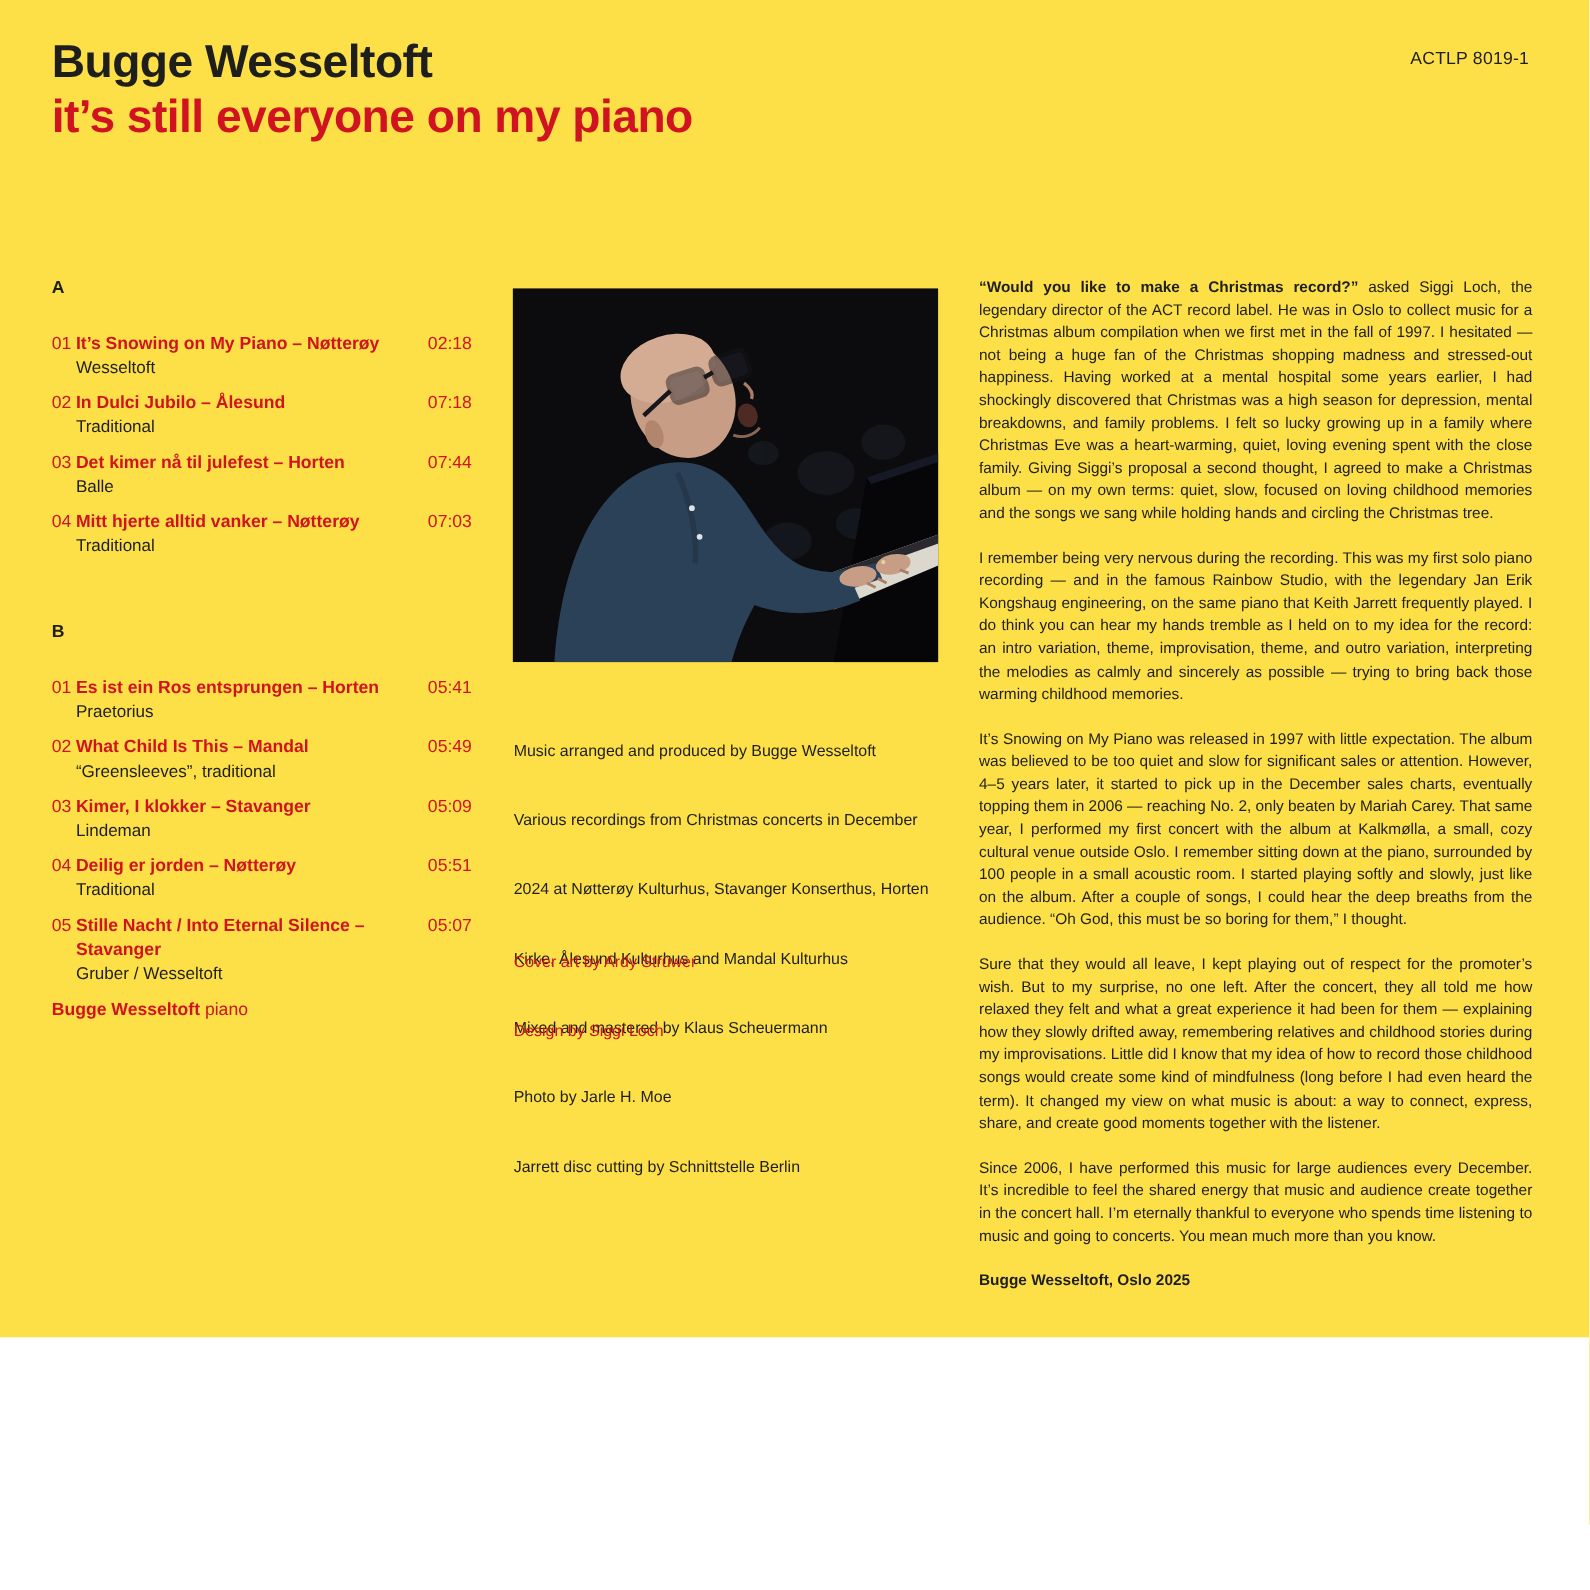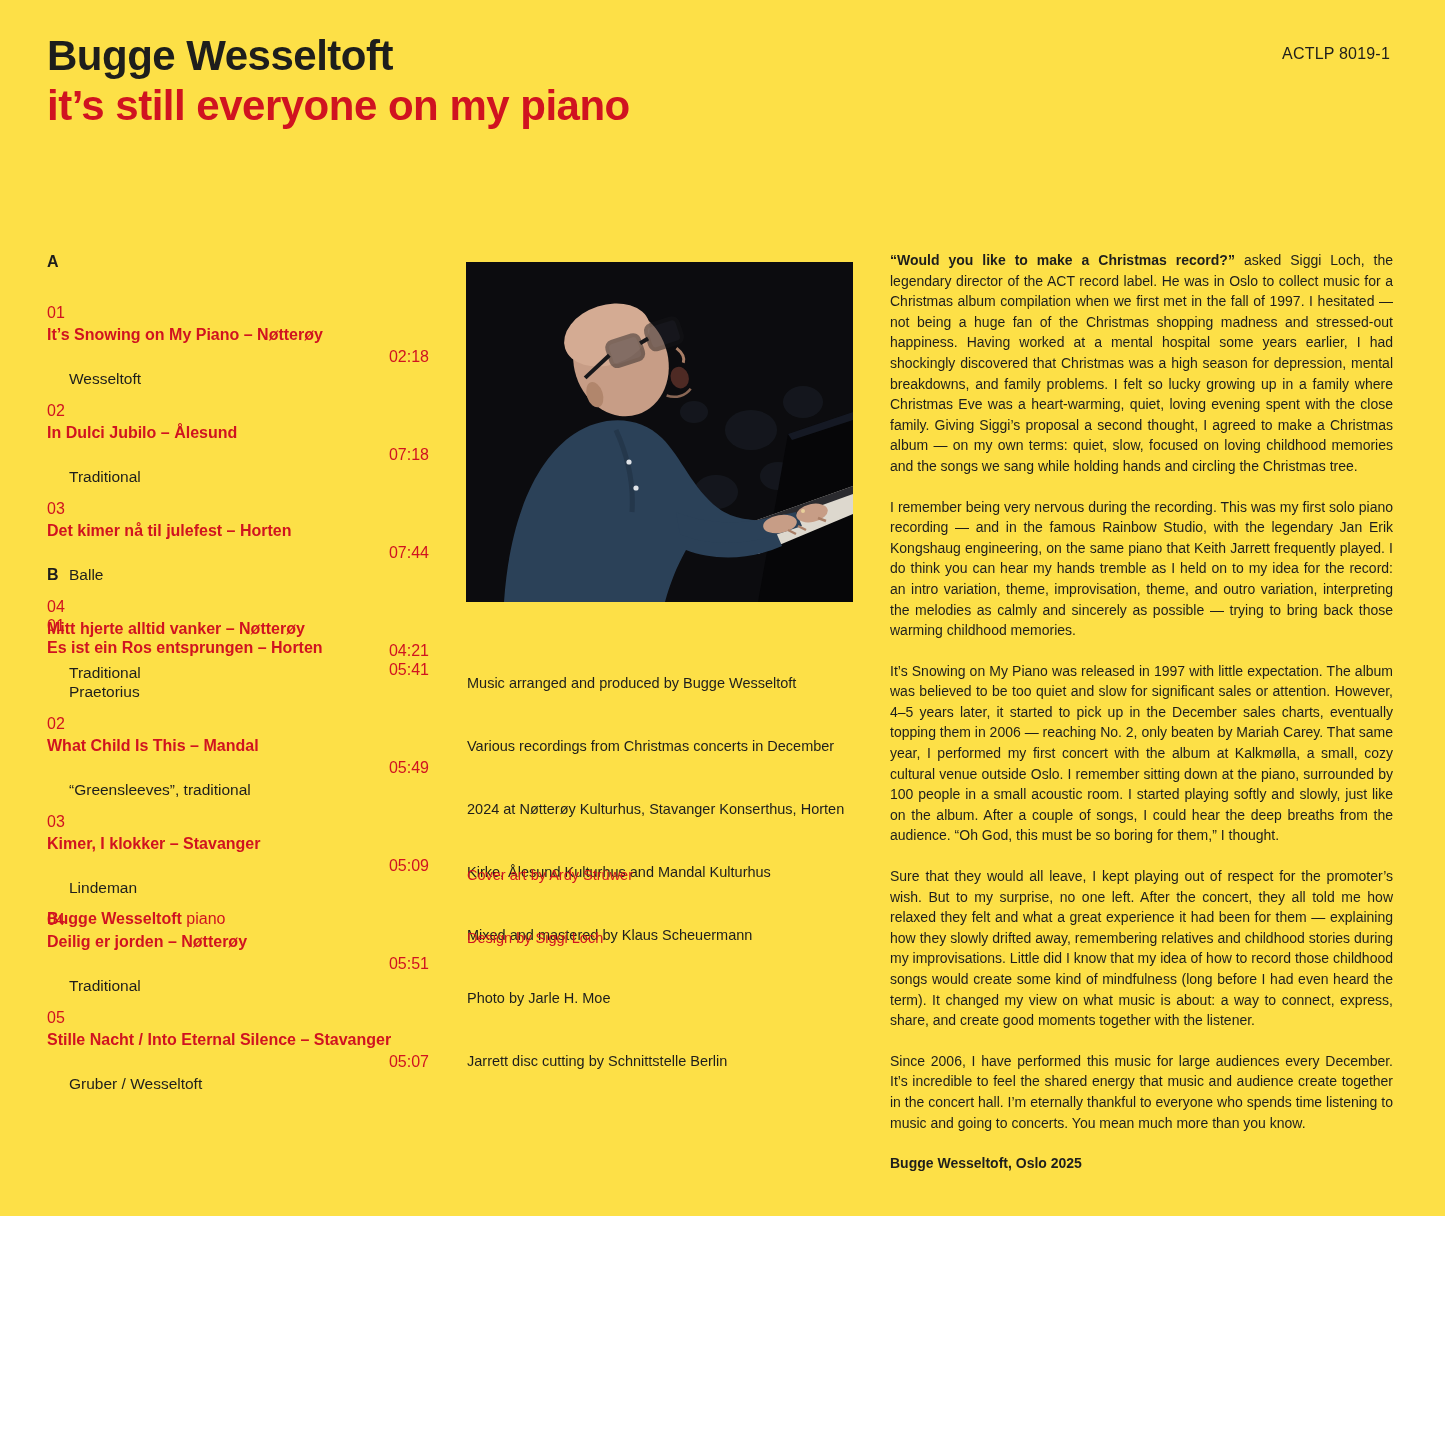--- a/index.html
+++ b/index.html
@@ -11,21 +11,21 @@
   #title-block{position:absolute;left:47px;top:31px;font-size:42px;line-height:50px;
                font-weight:bold;letter-spacing:-0.5px;}
   .t-title{color:var(--red);}
   #catalog{position:absolute;top:45px;right:55px;font-size:16px;letter-spacing:0.2px;}
 
   
   .tracklist{position:absolute;left:47px;width:382px;font-size:16px;}
   #side-a{top:253px;}
   #side-b{top:566px;}
   .side-label{font-weight:bold;margin-bottom:31px;}
-  .track-row{display:flex;color:var(--red);line-height:22px;flex-direction:column;}
+  .track-row{display:flex;color:var(--red);line-height:22px;}
   .tnum{width:22px;flex:none;}
   .ttitle{font-weight:bold;padding-right:10px;}
   .ttime{margin-left:auto;flex:none;}
   .tcomposer{margin-left:22px;line-height:22px;font-size:15.5px;margin-bottom:10px;color:var(--ink);}
 
   #personnel{position:absolute;left:47px;top:910px;font-size:16px;color:var(--red);}
   #personnel .pname{font-weight:bold;}
 
   
   #photo{position:absolute;left:466px;top:262px;width:387px;height:340px;display:block;}
@@ -90,21 +90,21 @@
         <span class="ttitle">Det kimer nå til julefest – Horten</span>
         <span class="ttime">07:44</span>
       </div>
       <div class="tcomposer">Balle</div>
     </div>
 
     <div class="track-block">
       <div class="track-row">
         <span class="tnum">04</span>
         <span class="ttitle">Mitt hjerte alltid vanker – Nøtterøy</span>
-        <span class="ttime">04:21</span>
+        <span class="ttime">07:03</span>
       </div>
       <div class="tcomposer">Traditional</div>
     </div>
   </section>
 
   <section class="tracklist" id="side-b">
     <div class="side-label">B</div>
 
     <div class="track-block">
       <div class="track-row">

